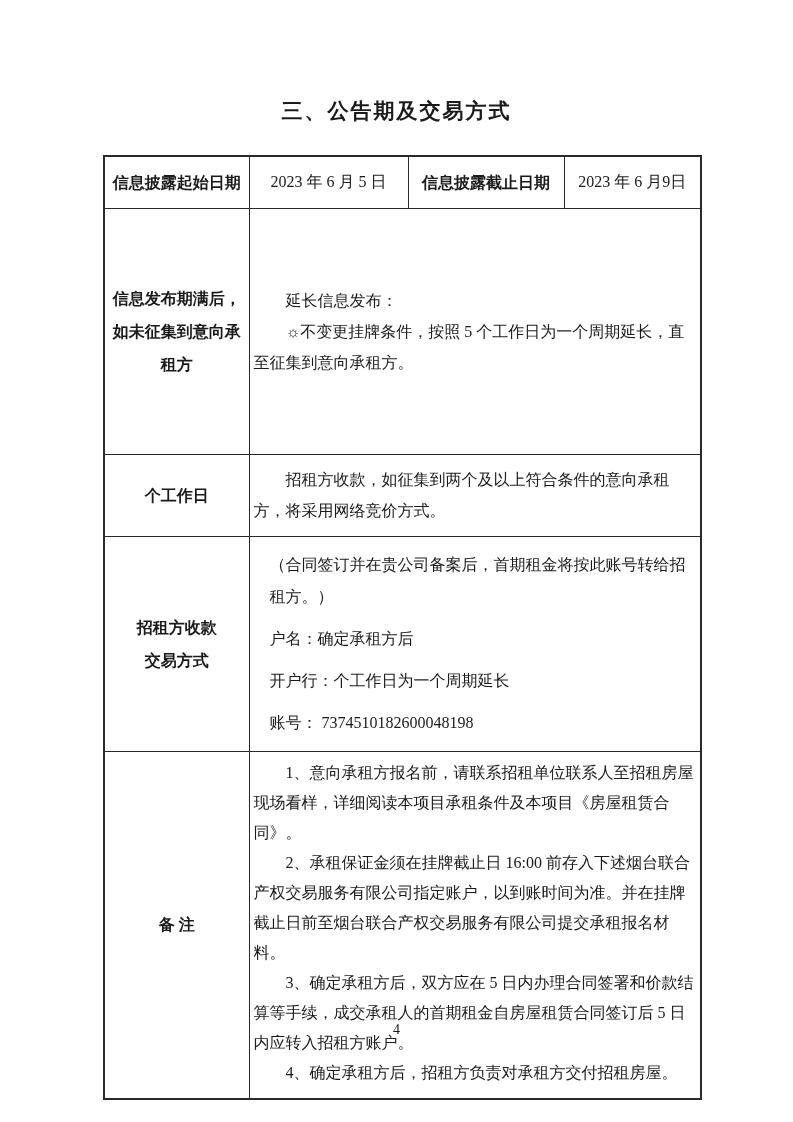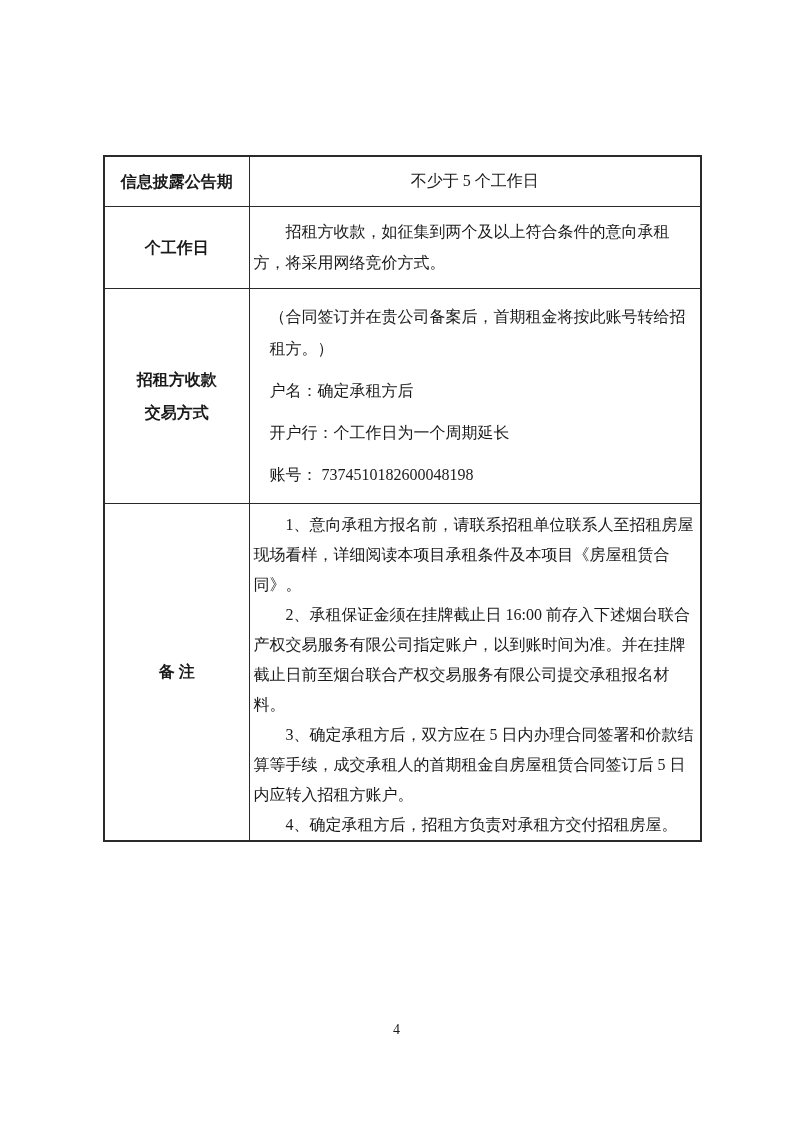--- a/index.html
+++ b/index.html
@@ -56,52 +56,62 @@
     line-height: 31px;
     text-indent: 2em;
     text-align: left;
   }
   .flush-line {
     margin: 10px;
     line-height: 32px;
     padding-left: 6px;
     text-align: left;
   }
-  td.remarks-cell { vertical-align: top; padding-top: 6px; padding-bottom: 0; }
+  td.remarks-cell { vertical-align: top; padding-top: 6px; padding-bottom: 10px; }
   .remarks-para { margin: 0; line-height: 30px; text-indent: 2em; text-align: left; }
   .page-number {
     position: absolute;
     top: 1022px;
     left: 0;
     width: 100%;
     text-align: center;
     font-size: 14px;
   }
 </style>
 </head>
 <body>
 
 <div class="page">
 
+  <h1 class="doc-title">三、公告期及交易方式</h1>
 
   <table class="info-table">
     <colgroup>
       <col style="width:145px">
       <col style="width:159px">
       <col style="width:156px">
       <col style="width:137px">
     </colgroup>
 
     <tbody>
-
-    <tr style="height:50px">
-      <th>信息披露公告期</th>
-      <td colspan="3" class="cell-center">不少于 5 个工作日</td>
+        <tr style="height:52px">
+      <th>信息披露起始日期</th>
+      <td class="cell-center">2023 年 6 月 5 日</td>
+      <th>信息披露截止日期</th>
+      <td class="cell-center">2023 年 6 月9日</td>
     </tr>
 
+
+    <tr style="height:246px">
+      <th>信息发布期满后，如未征集到意向承租方</th>
+      <td colspan="3">
+        <p class="para">延长信息发布：</p>
+        <p class="para">☼不变更挂牌条件，按照 5 个工作日为一个周期延长，直至征集到意向承租方。</p>
+      </td>
+    </tr>
 
     <tr style="height:82px">
       <th>个工作日</th>
       <td colspan="3">
         <p class="para">招租方收款，如征集到两个及以上符合条件的意向承租方，将采用网络竞价方式。</p>
       </td>
     </tr>
 
     <tr style="height:153px">
       <th>

